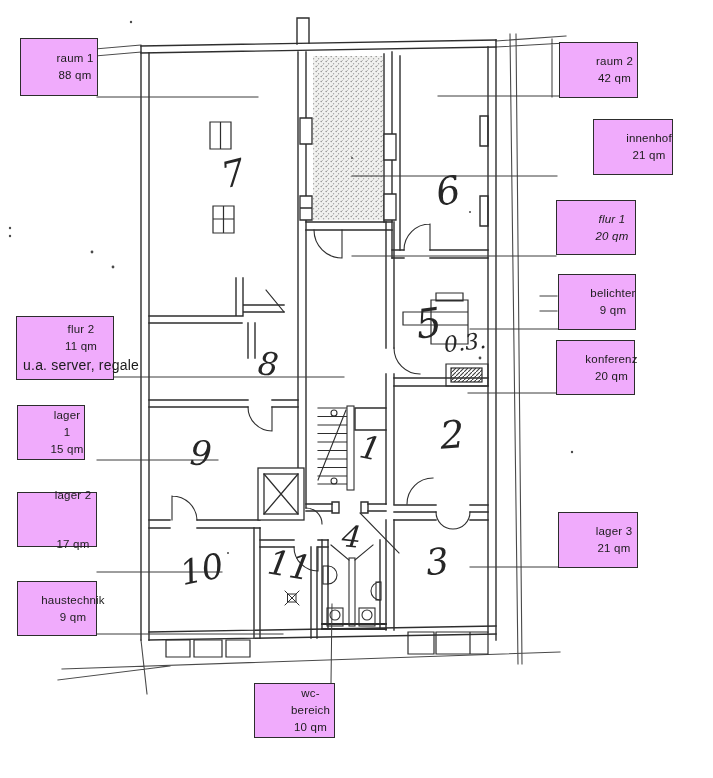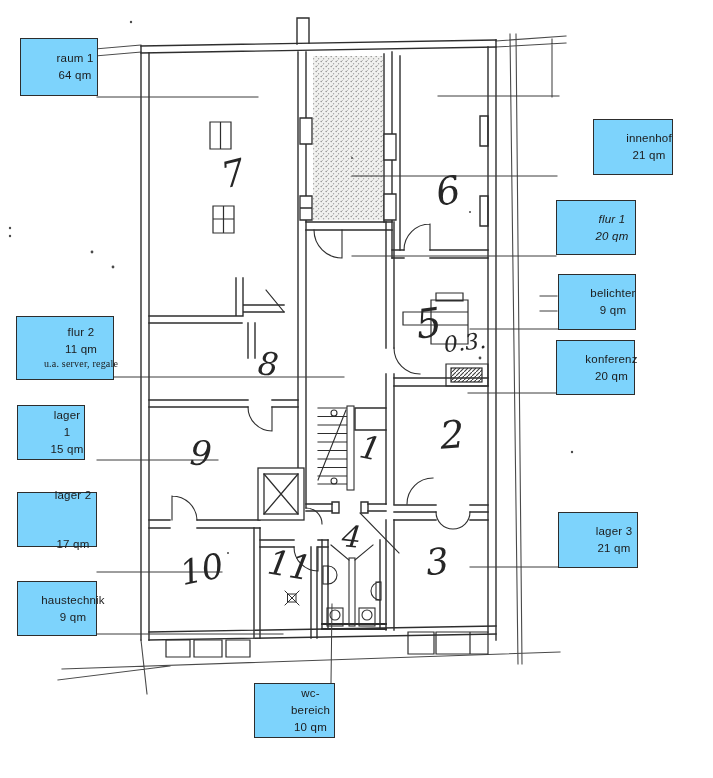--- a/index.html
+++ b/index.html
@@ -3,25 +3,25 @@
 <meta charset="utf-8">
 <style>
   html,body{margin:0;padding:0;background:#fff;}
   .canvas{
     position:relative;width:713px;height:778px;background:#ffffff;
     font-family:"Liberation Sans",sans-serif;overflow:hidden;
   }
   .plan-svg{position:absolute;left:0;top:0;}
   .label-box{
     position:absolute;display:flex;flex-direction:column;align-items:center;
-    justify-content:center;border:1.4px solid #2d2d2d;background:#7dd3fc;
+    justify-content:center;border:1.4px solid #2d2d2d;background:#f0abfc;
     color:#1b1b1b;font-size:11.5px;line-height:1.45;text-align:center;
     letter-spacing:.2px;box-sizing:border-box;padding-left:32px;
   }
-  .label-note{font-size:10px;white-space:nowrap;font-family:Liberation Serif, serif;}
+  .label-note{font-size:14px;white-space:nowrap;}
   .hw{
     position:absolute;font-family:"DejaVu Serif",serif;font-style:italic;
     color:#262626;line-height:1;user-select:none;
   }
 </style>
 </head>
 <body>
 
 <div class="canvas">
 
@@ -163,21 +163,25 @@
         <circle cx="470" cy="212" r="1"></circle>
           <circle cx="572" cy="452" r="1.2"></circle>
         <circle cx="480" cy="358" r="1.4"></circle>
           <circle cx="228" cy="553" r="1"></circle>
       </g>
     </g>
   </svg>
 
   <div class="label-box" style="left:20px;top:38px;width:78px;height:58px;">
     <div>raum 1</div>
-    <div>64 qm</div>
+    <div>88 qm</div>
+  </div>
+  <div class="label-box" style="left:559px;top:42px;width:79px;height:56px;">
+    <div>raum 2</div>
+    <div>42 qm</div>
   </div>
   <div class="label-box" style="left:557px;top:119px;width:80px;height:56px;margin-left:36px;">
     <div>innenhof</div>
     <div>21 qm</div>
   </div>
   <div class="label-box" style="left:556px;top:200px;width:80px;height:55px;font-style:italic;">
     <div>flur 1</div>
     <div>20 qm</div>
   </div>
   <div class="label-box" style="left:558px;top:274px;width:78px;height:56px;">

